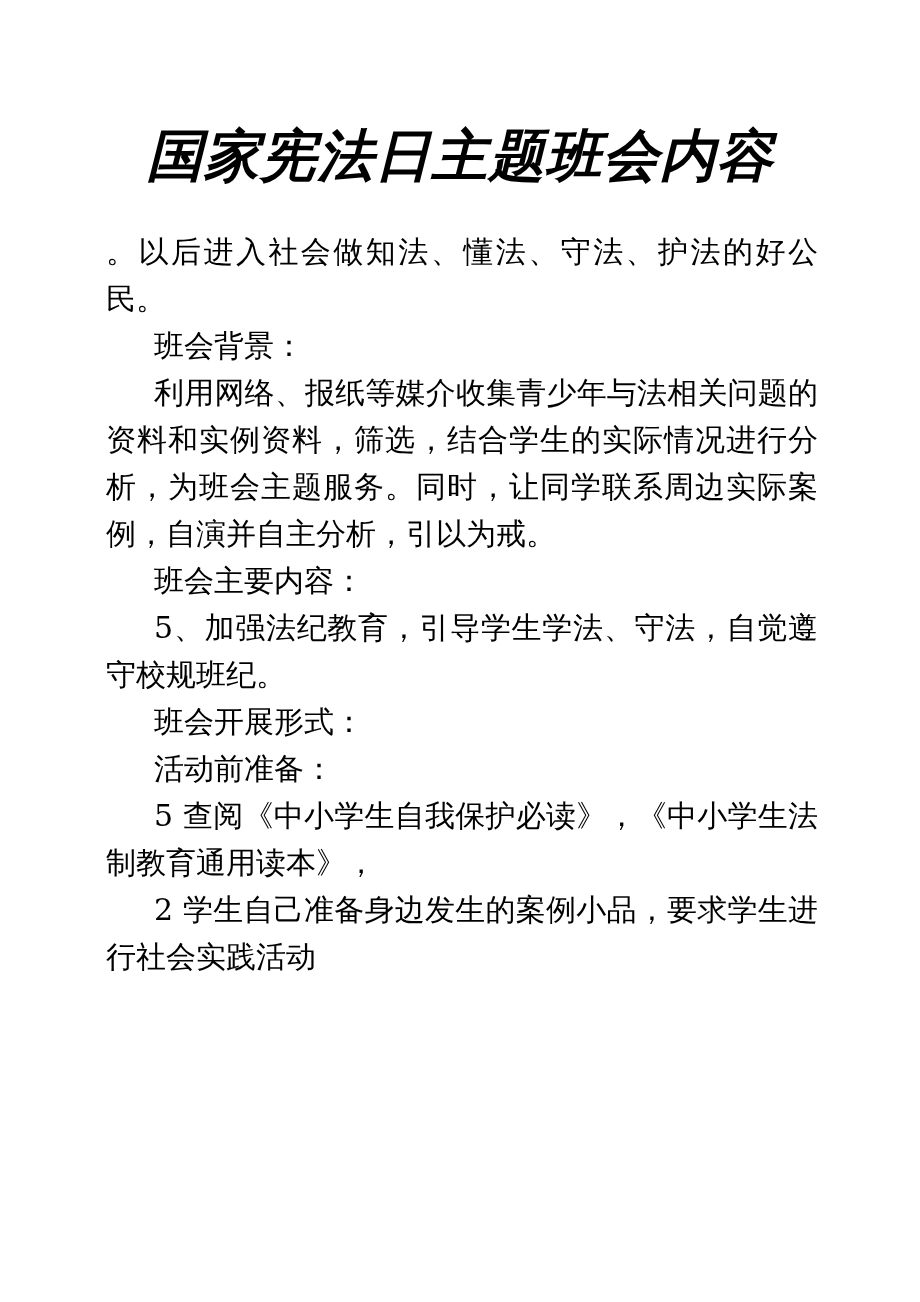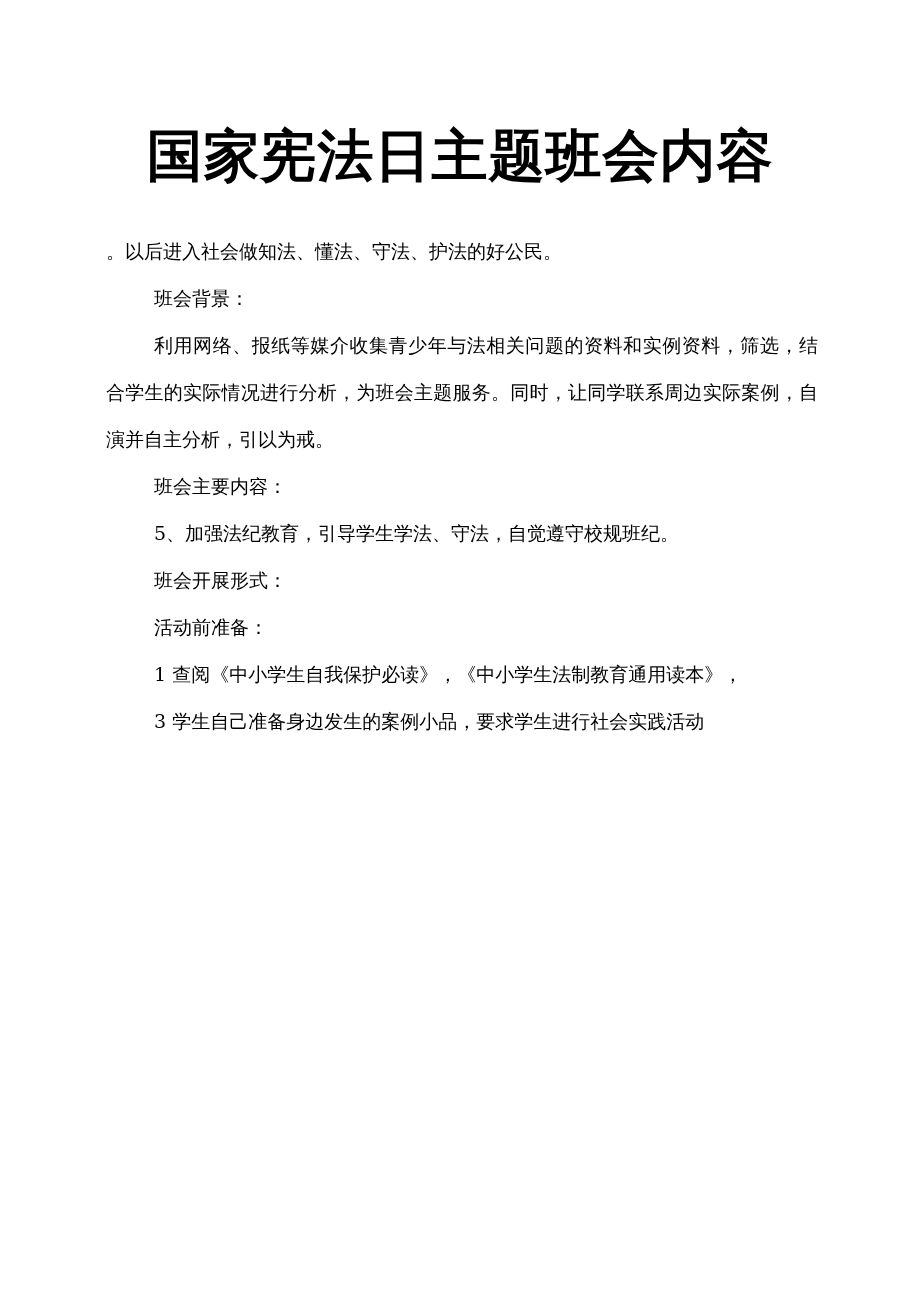--- a/index.html
+++ b/index.html
@@ -28,27 +28,28 @@
       left: 0;
       top: 118px;
       width: 920px;
       text-align: center;
       font-family: "DejaVu Sans", "Liberation Sans", sans-serif;
       font-weight: bold;
       font-size: 56px;
       line-height: 76px;
       letter-spacing: 1px;
       margin: 0;
+      font-style: italic;
     }
     .body {
       position: absolute;
       left: 106px;
       top: 228px;
       width: 712px;
-      font-size: 19px;
+      font-size: 30px;
       line-height: 47px;
     }
     .p {
       margin: 0;
       padding: 0;
       text-align: justify;
       text-align-last: left;
       white-space: normal;
       word-break: break-all;
     }
@@ -63,16 +64,16 @@
   <h1 class="title">国家宪法日主题班会内容</h1>
 
   <div class="body">
     <p class="p">。以后进入社会做知法、懂法、守法、护法的好公民。</p>
     <p class="p indent">班会背景：</p>
     <p class="p indent">利用网络、报纸等媒介收集青少年与法相关问题的资料和实例资料，筛选，结合学生的实际情况进行分析，为班会主题服务。同时，让同学联系周边实际案例，自演并自主分析，引以为戒。</p>
     <p class="p indent">班会主要内容：</p>
     <p class="p indent">5、加强法纪教育，引导学生学法、守法，自觉遵守校规班纪。</p>
     <p class="p indent">班会开展形式：</p>
     <p class="p indent">活动前准备：</p>
-    <p class="p indent">1 查阅《中小学生自我保护必读》，《中小学生法制教育通用读本》，</p>
-    <p class="p indent">3 学生自己准备身边发生的案例小品，要求学生进行社会实践活动</p>
+    <p class="p indent">5 查阅《中小学生自我保护必读》，《中小学生法制教育通用读本》，</p>
+    <p class="p indent">2 学生自己准备身边发生的案例小品，要求学生进行社会实践活动</p>
   </div>
 </div>
 
 </body></html>

